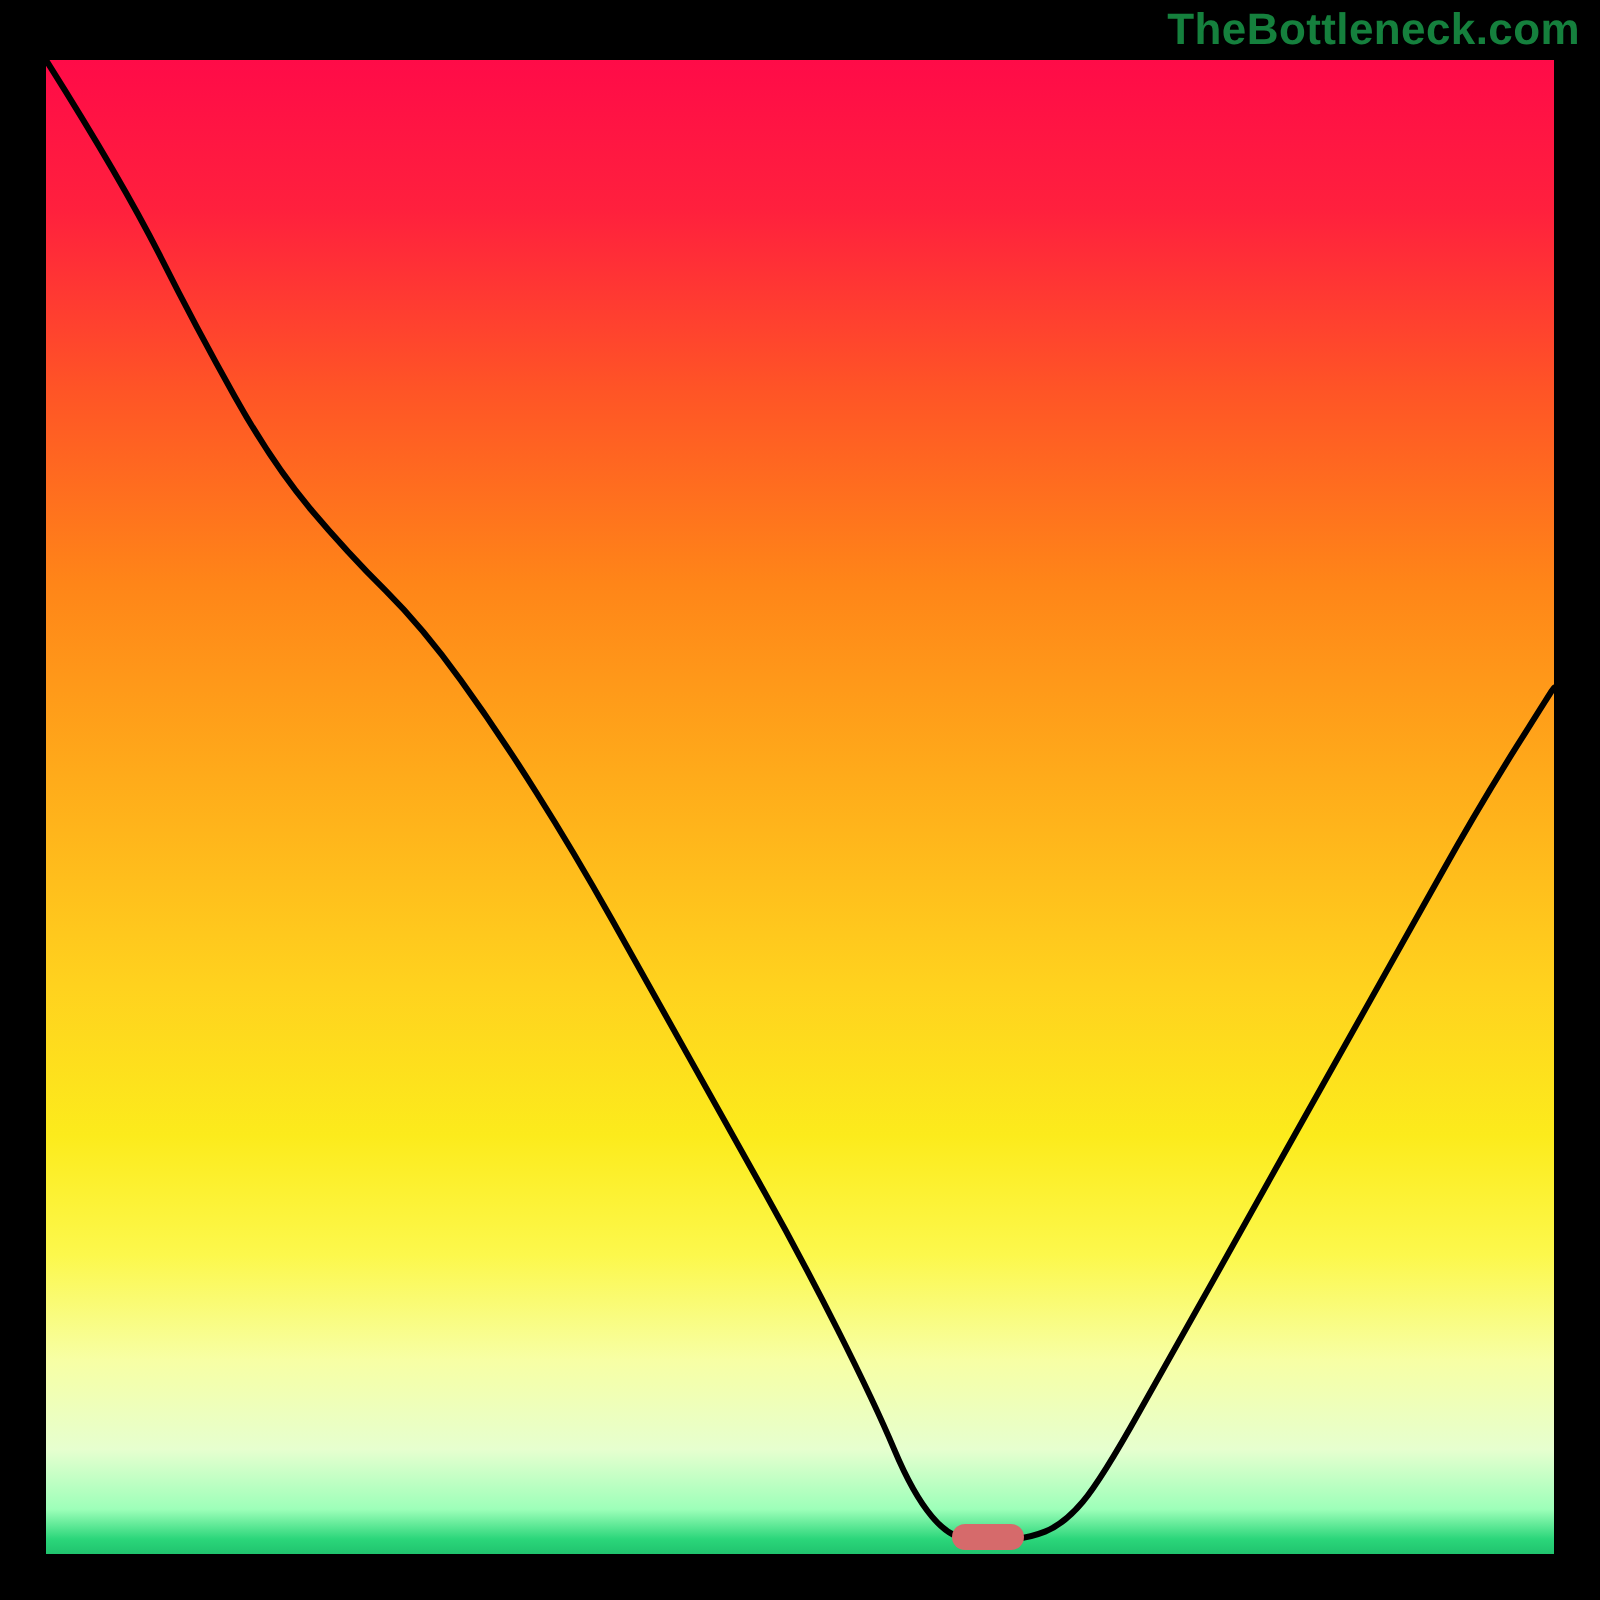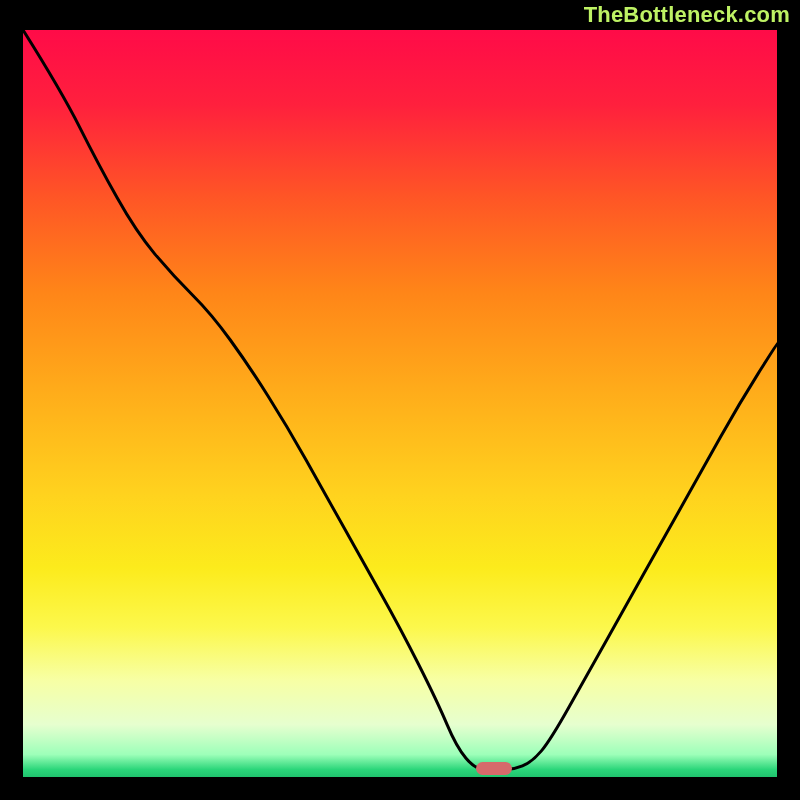--- a/index.html
+++ b/index.html
@@ -18,21 +18,21 @@
     height: 800px;
     background: #000;
   }
   .watermark {
     position: absolute;
     top: 2px;
     right: 10px;
     font-family: Arial, Helvetica, sans-serif;
     font-size: 22px;
     font-weight: 600;
-    color: #bef264;
+    color: #15803d;
     letter-spacing: 0.2px;
   }
   .plot {
     position: absolute;
     left: 23px;
     top: 30px;
     width: 754px;
     height: 747px;
     overflow: hidden;
   }

